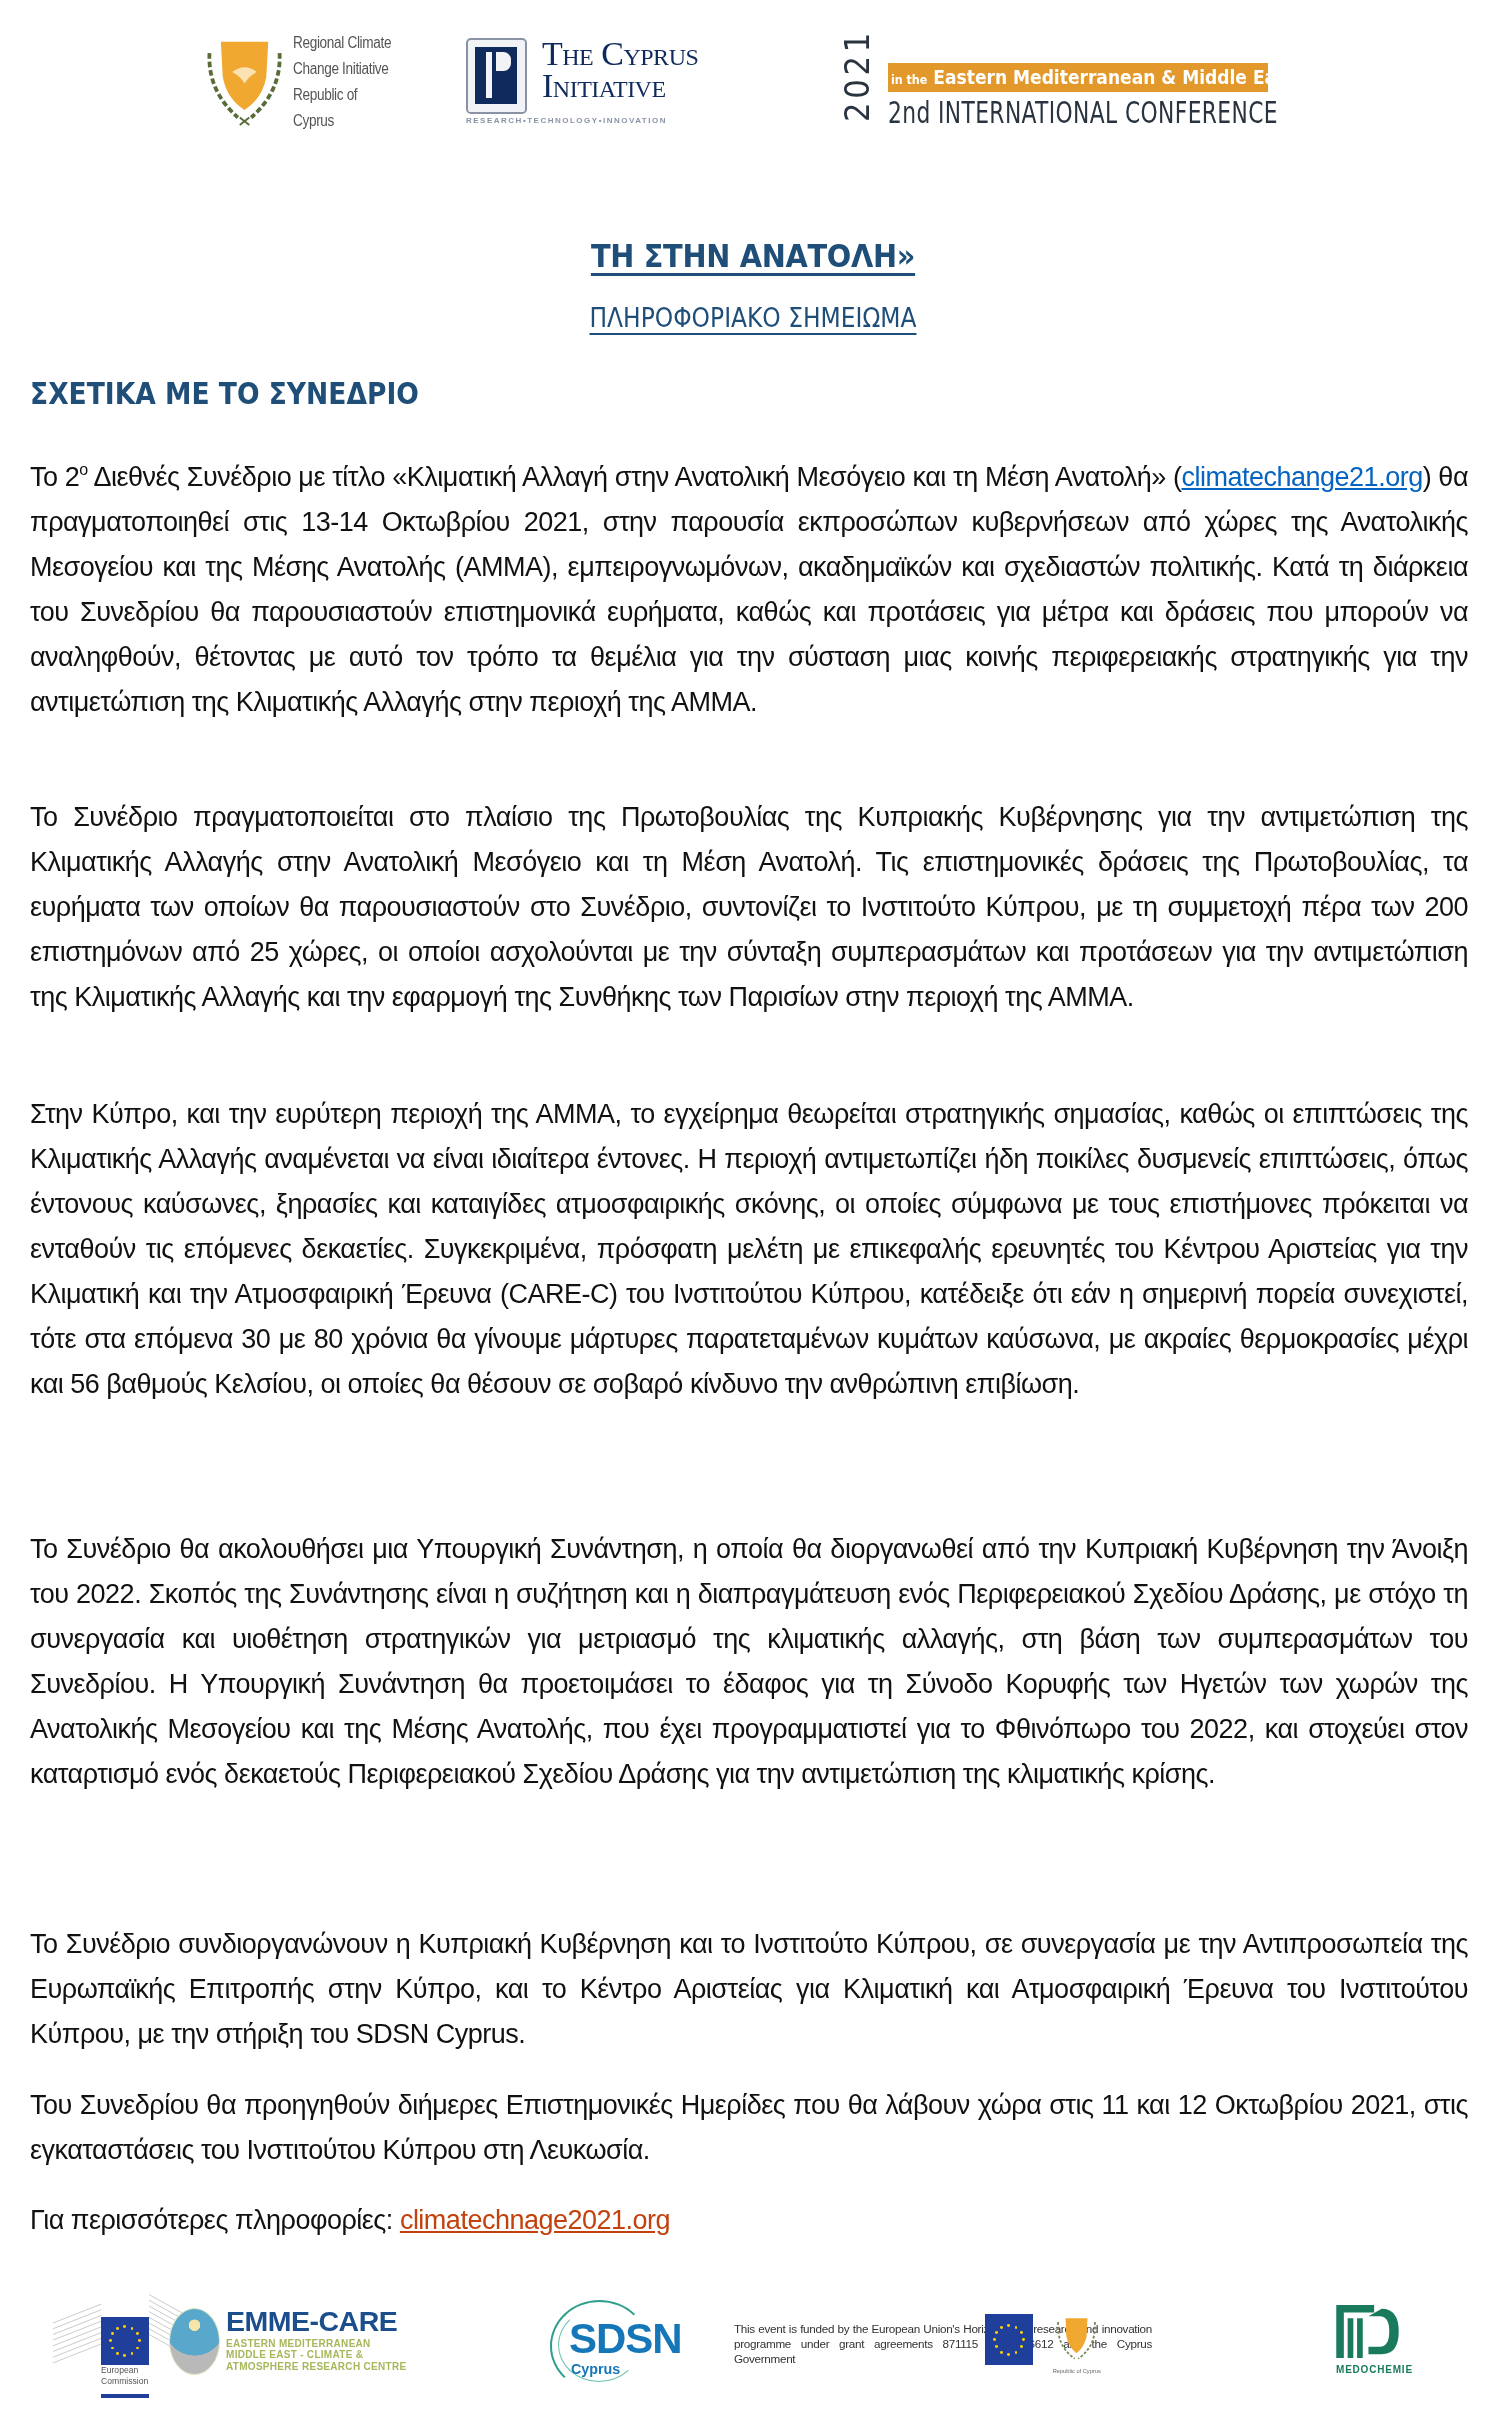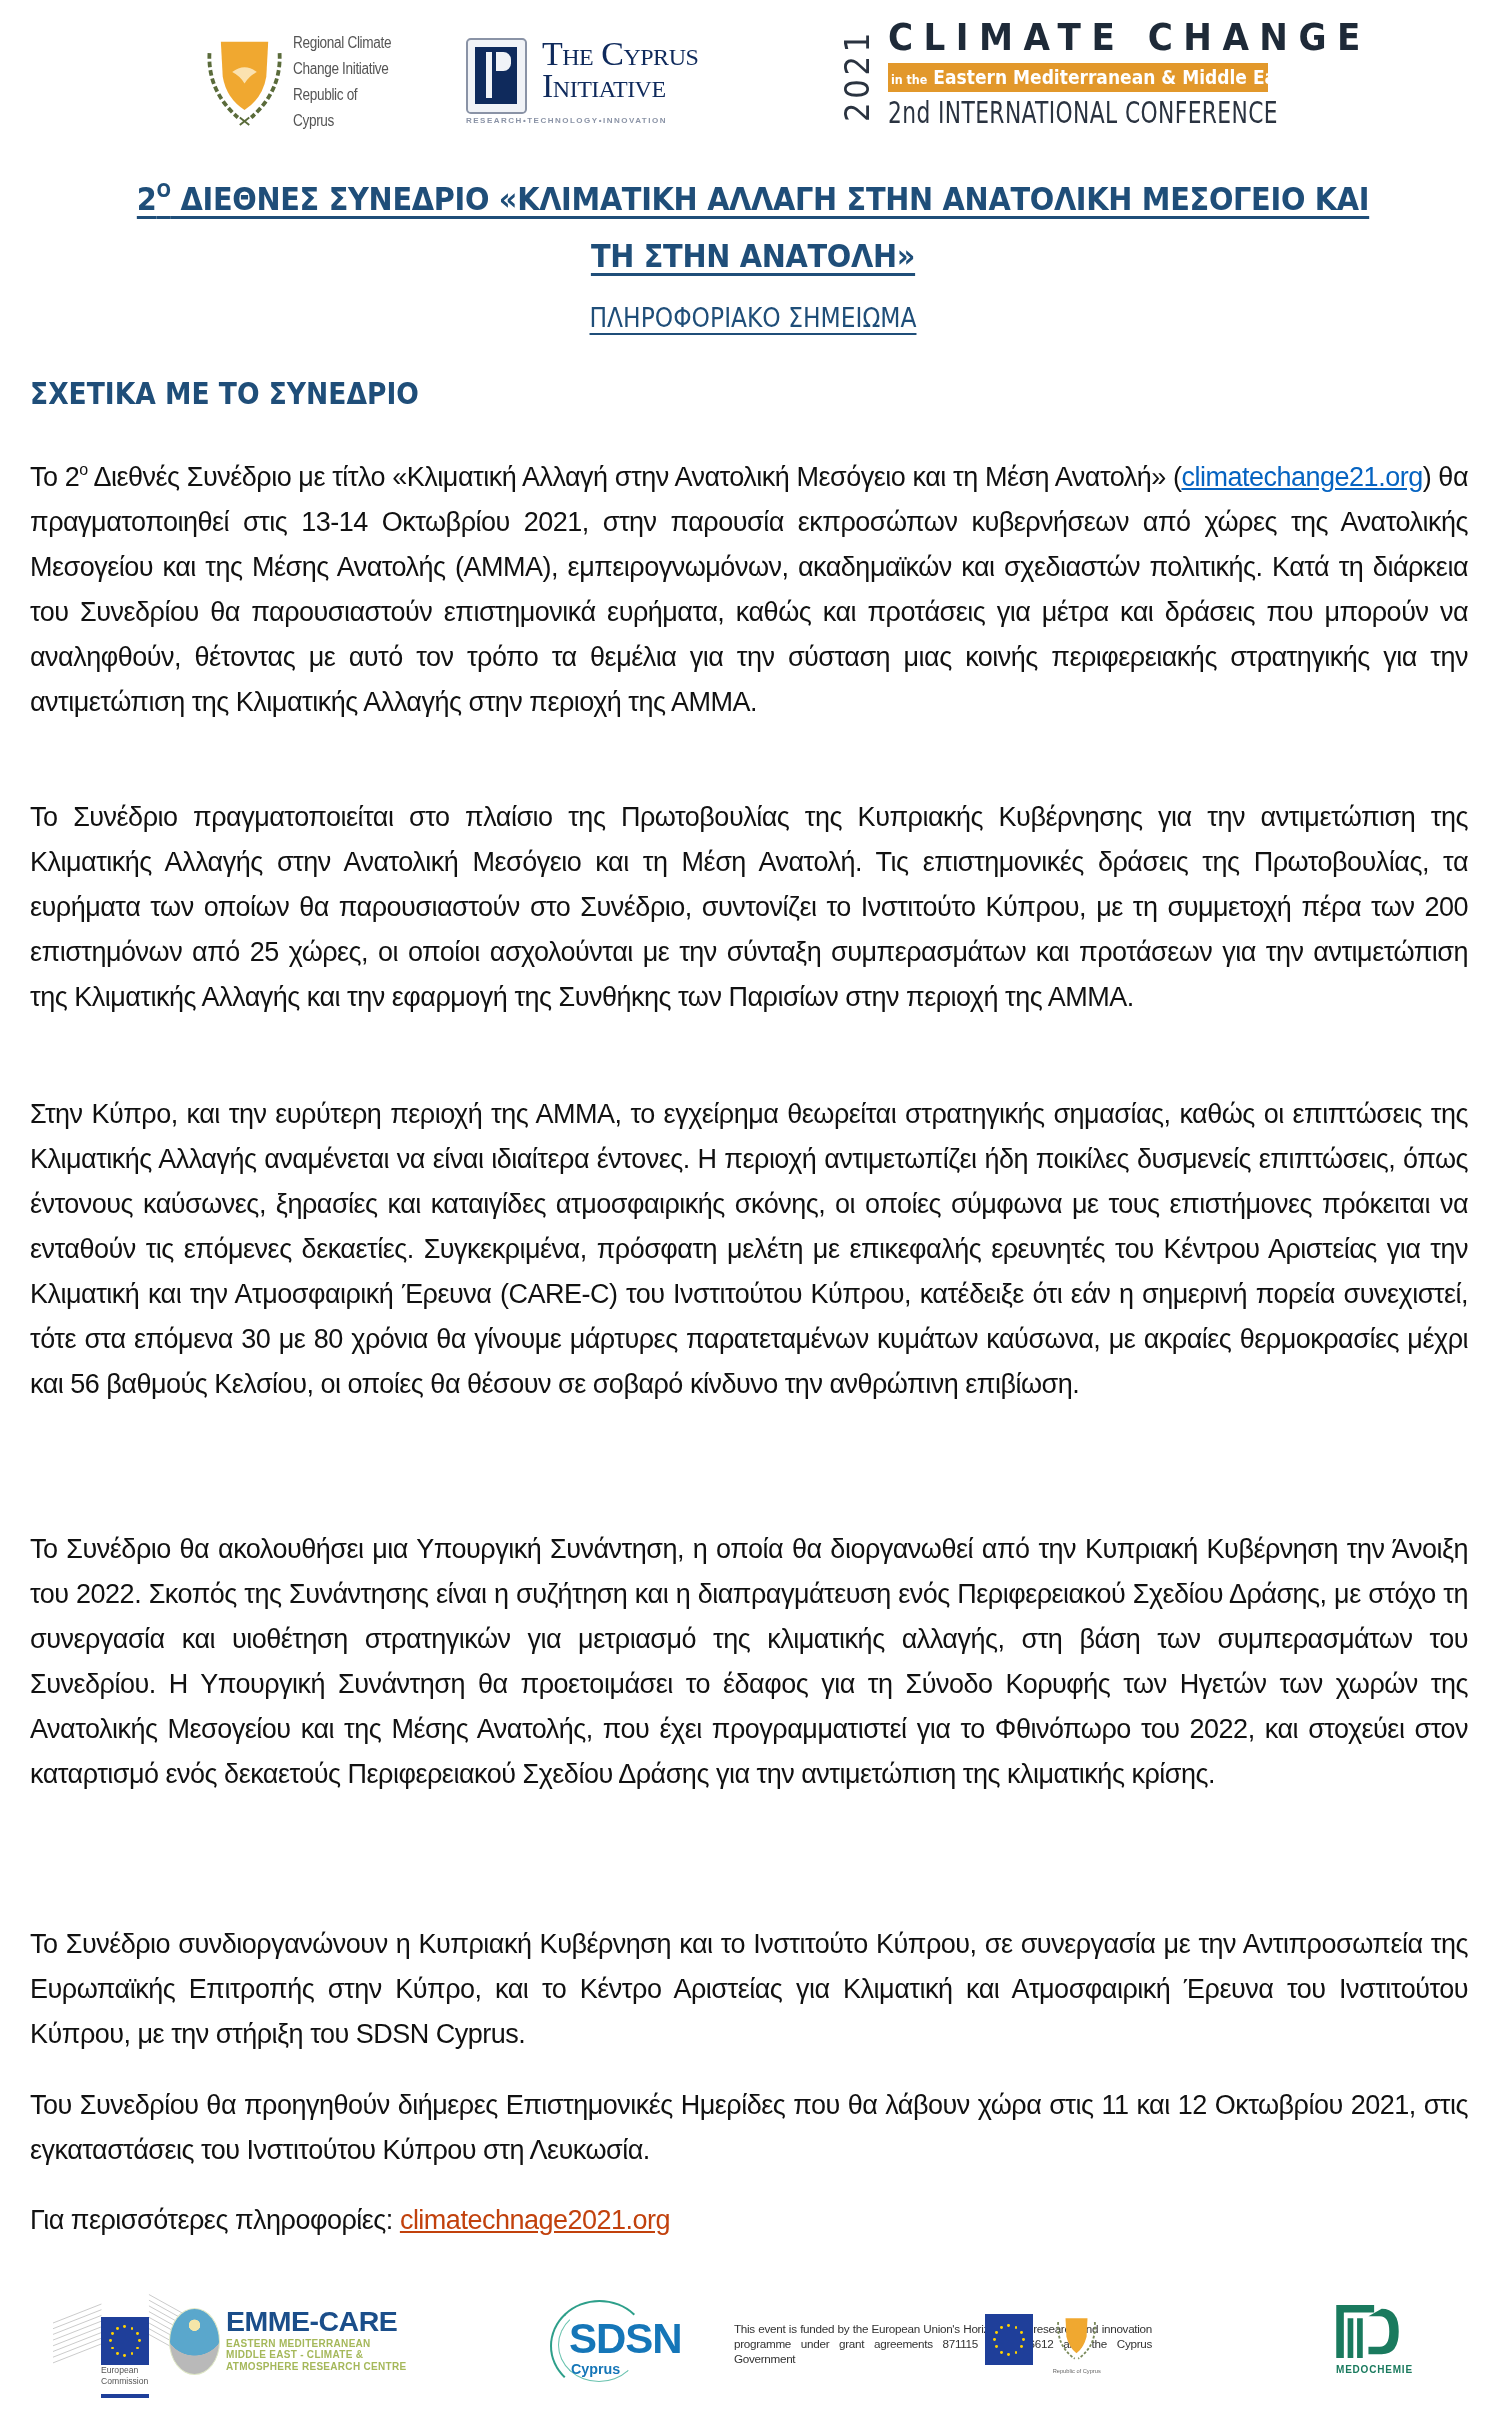--- a/index.html
+++ b/index.html
@@ -152,30 +152,29 @@
     </div>
   <div class="cyi-name">
     <div>The Cyprus</div>
     <div>Initiative</div>
   </div>
   <div class="cyi-tag">RESEARCH•TECHNOLOGY•INNOVATION</div>
 </div>
 
 <div class="abs logo-cc">
   <div class="cc-year">2021</div>
-  <div class="cc-title">CLIMATE CHANGE</div>
   <div class="cc-band">
     <span class="small">in the</span>
     <span>Eastern Mediterranean &amp; Middle East</span>
   </div>
   <div class="cc-sub">2nd INTERNATIONAL CONFERENCE</div>
 </div>
 
 <div class="abs main-title heading-blue" style="color: rgb(31, 78, 121);">
-  <span class="u"><span>2</span><sup>Ο</sup><span> ΔΙΕΘΝΕΣ ΣΥΝΕΔΡΙΟ «ΚΛΙΜΑΤΙΚΗ ΑΛΛΑΓΗ ΣΤΗΝ ΑΝΑΤΟΛΙΚΗ ΜΕΣΟΓΕΙΟ ΚΑΙ</span></span><br>
+  <br>
   <span class="u">ΤΗ ΣΤΗΝ ΑΝΑΤΟΛΗ»</span>
 </div>
 
 <div class="abs subtitle heading-blue" style="color: rgb(31, 78, 121);">
   <span>ΠΛΗΡΟΦΟΡΙΑΚΟ ΣΗΜΕΙΩΜΑ</span>
 </div>
 
 <div class="abs section-heading heading-blue" style="color: rgb(31, 78, 121);">ΣΧΕΤΙΚΑ ΜΕ ΤΟ ΣΥΝΕΔΡΙΟ</div>
 
 <div class="abs body" id="p1">

